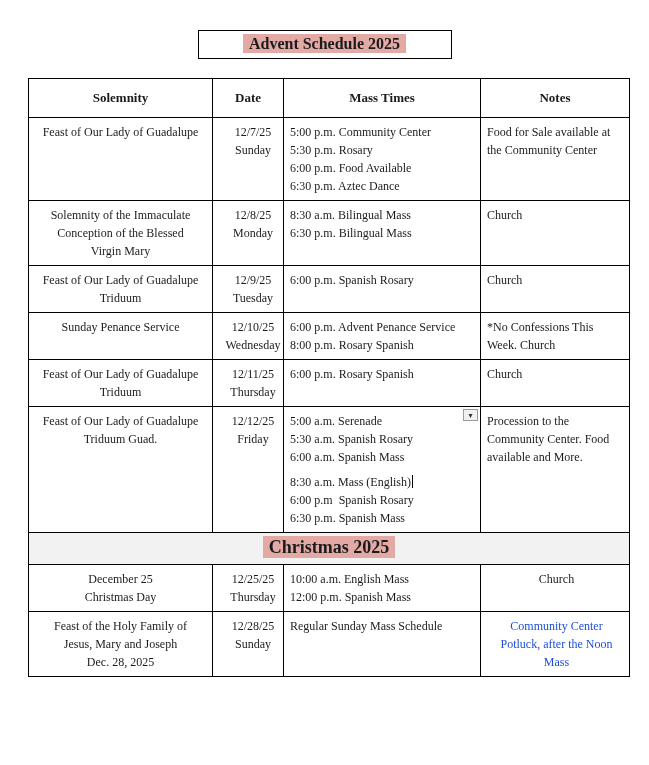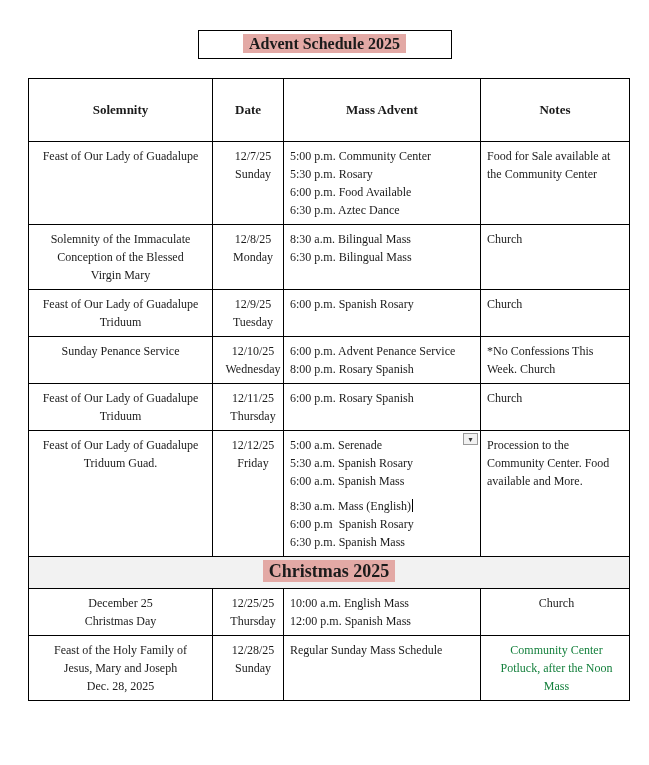--- a/index.html
+++ b/index.html
@@ -30,21 +30,21 @@
     width: 601px;
     margin: 19px 0 0 28px;
   }
   .schedule th, .schedule td {
     border: 1px solid #000;
     vertical-align: top;
   }
   .schedule th {
     font-size: 13px;
     font-weight: bold;
-    padding: 23px 2px;
+    padding: 11px 2px;
     text-align: center;
   }
   .schedule td {
     font-size: 12px;
     line-height: 18px;
     padding: 5px 6px;
   }
   .cell-text { white-space: pre-line; }
   td.solemnity { font-weight: normal; text-align: center; padding-left: 2px; padding-right: 2px; }
   td.date { text-align: center; padding-left: 12px; padding-right: 2px; }
@@ -90,21 +90,21 @@
   <colgroup>
     <col style="width:184px">
     <col style="width:71px">
     <col style="width:197px">
     <col style="width:149px">
   </colgroup>
   <thead>
     <tr>
       <th>Solemnity</th>
       <th>Date</th>
-      <th>Mass Advent</th>
+      <th>Mass Times</th>
       <th>Notes</th>
     </tr>
   </thead>
   <tbody id="advent-body">
       <tr>
     <td class="solemnity">
       <div class="cell-text">Feast of Our Lady of Guadalupe</div>
     </td>
     <td class="date">
       <div class="cell-text">12/7/25
@@ -245,20 +245,20 @@
 Jesus, Mary and Joseph
 Dec. 28, 2025</div>
     </td>
     <td class="date">
       <div class="cell-text">12/28/25
 Sunday</div>
     </td>
     <td class="mass">
           <div class="mass-line"><span>Regular Sunday Mass Schedule</span></div>
         </td>
-    <td class="notes" style="text-align: center; color: #15803d;">
+    <td class="notes" style="text-align: center; color: #1d4ed8;">
       <div class="cell-text">Community Center
 Potluck, after the Noon
 Mass</div>
     </td>
   </tr>
     </tbody>
 </table>
 
 </body></html>

